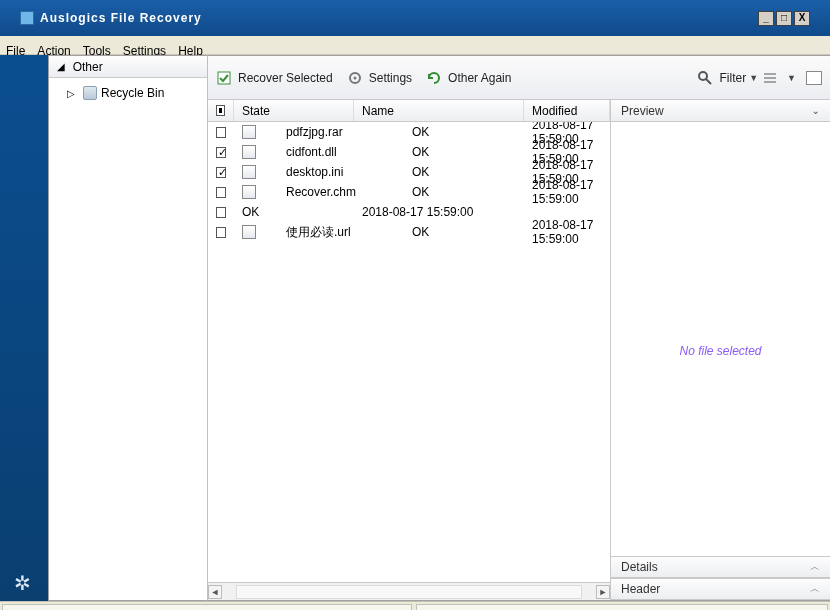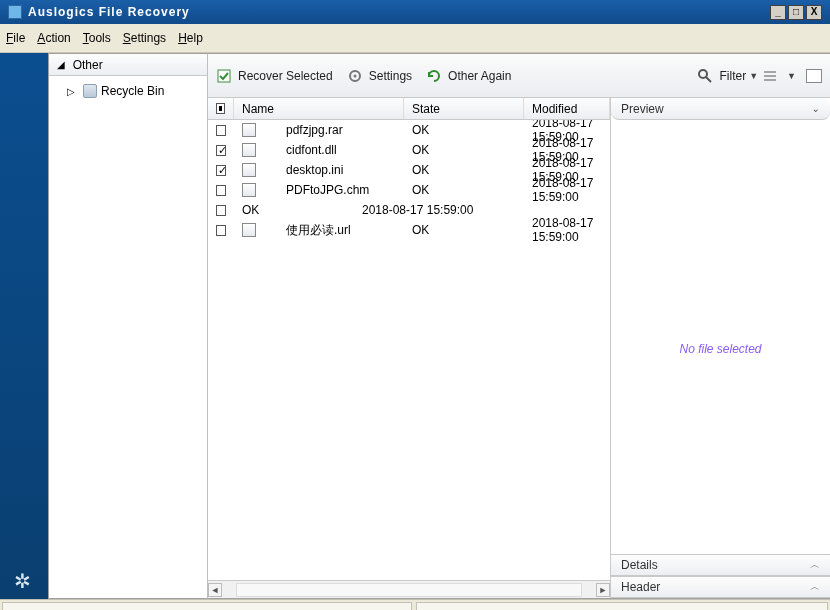--- a/index.html
+++ b/index.html
@@ -1,30 +1,30 @@
 <!DOCTYPE html>
 <html><head>
 <meta charset="utf-8">
 <style>
   * { box-sizing: border-box; margin: 0; padding: 0; font-family: "Segoe UI", Tahoma, sans-serif; font-size: 12px; }
   html, body { width: 830px; height: 610px; overflow: hidden; }
 
   .titlebar {
-    height: 24px; background: linear-gradient(#1a5fa8, #104a8a);
-    color: #fff; display: flex; align-items: center; padding: 0 8px;
+    height: 36px; background: linear-gradient(#1a5fa8, #104a8a);
+    color: #fff; display: flex; align-items: center; padding: 0 20px;
     font-family: "SimSun", monospace; font-weight: bold;
   }
   .titlebar .app-icon { width: 14px; height: 14px; margin-right: 6px; background:#6fb7e9; border:1px solid #2d6aa3; }
   .titlebar .title { flex:1; letter-spacing:1px; }
   .win-controls { display:flex; gap:2px; }
   .win-btn { width:16px; height:15px; background:#d4d0c8; border:1px solid #404040; color:#000; font-size:10px; line-height:12px; text-align:center; cursor:default; font-family:sans-serif; }
 
   .menubar {
-    height:29px; background:#ece9d8; display:flex; align-items:center;
-    padding:0 6px; border-bottom:1px solid #c9c5b8;
+    height:19px; background:#ece9d8; display:flex; 
+    padding:8px 6px; border-bottom:1px solid #c9c5b8;
     font-family:"SimSun", monospace;
   }
   .menu-item { margin-right:12px; cursor:default; }
   .menu-item span.ul { text-decoration:underline; }
 
   .workspace { display:flex; height:546px; }
 
   .leftstrip {
     width:48px; background: linear-gradient(#0b4e90, #0a3f70);
     position:relative;
@@ -97,21 +97,21 @@
 
   .right-pane {
     width:220px; border-left:1px solid #c9c9c9; display:flex; flex-direction:column;
     background:#fff;
   }
   .panel-header {
     height:22px; background:linear-gradient(#fdfdfd,#eceef2);
     border-bottom:1px solid #c9c9c9; border-top:1px solid #c9c9c9;
     display:flex; align-items:center; padding:0 10px; color:#333;
   }
-  .panel-header:first-child{border-top:none;border-radius:8px;}
+  .panel-header:first-child{border-top:none;}
   .chev { margin-left:auto; font-size:10px; color:#555; }
   .preview-body { flex:1; display:flex; align-items:center; justify-content:center; color:#8b5cf6; font-style:italic;margin-top:24px; }
 
   .statusbar {
     height:22px; background:#ece9d8; border-top:1px solid #c3c0b5;
     display:flex;
   }
   .status-cell { border:1px solid #c3c0b5; margin:2px; background:#f6f5ee; }
   .status-cell.sc1{ flex:0 0 410px; }
   .status-cell.sc2{ flex:1; }
@@ -201,26 +201,26 @@
       <div class="view-slot"></div>
     </div>
 
     <div class="split-h">
 
       <div class="file-pane">
         <div class="col-headers">
           <div class="col chk">
             <div class="hdr-check partial"></div>
           </div>
+          <div class="col state">
+              <span>State</span>
+            </div>
           <div class="col name">
               <span>Name</span>
             </div>
-          <div class="col state">
-              <span>State</span>
-            </div>
           <div class="col mod">
               <span>Modified</span>
             </div>
         </div>
         <div class="rows" id="rows">
             <div class="row">
               <div class="cell chk">
                 <div class="chkbox"></div>
               </div>
               <div class="cell name">
@@ -251,21 +251,21 @@
               </div>
               <div class="cell state">OK</div>
               <div class="cell mod">2018-08-17 15:59:00</div>
             </div>
             <div class="row">
               <div class="cell chk">
                 <div class="chkbox"></div>
               </div>
               <div class="cell name">
                 <div class="file-ic"></div>
-                <span>PDFtoJPG.chm</span>
+                <span>Recover.chm</span>
               </div>
               <div class="cell state">OK</div>
               <div class="cell mod">2018-08-17 15:59:00</div>
             </div>
             <div class="row">
               <div class="cell chk">
                 <div class="chkbox"></div>
               </div>
               <div class="cell state">OK</div>
               <div class="cell mod">2018-08-17 15:59:00</div>

